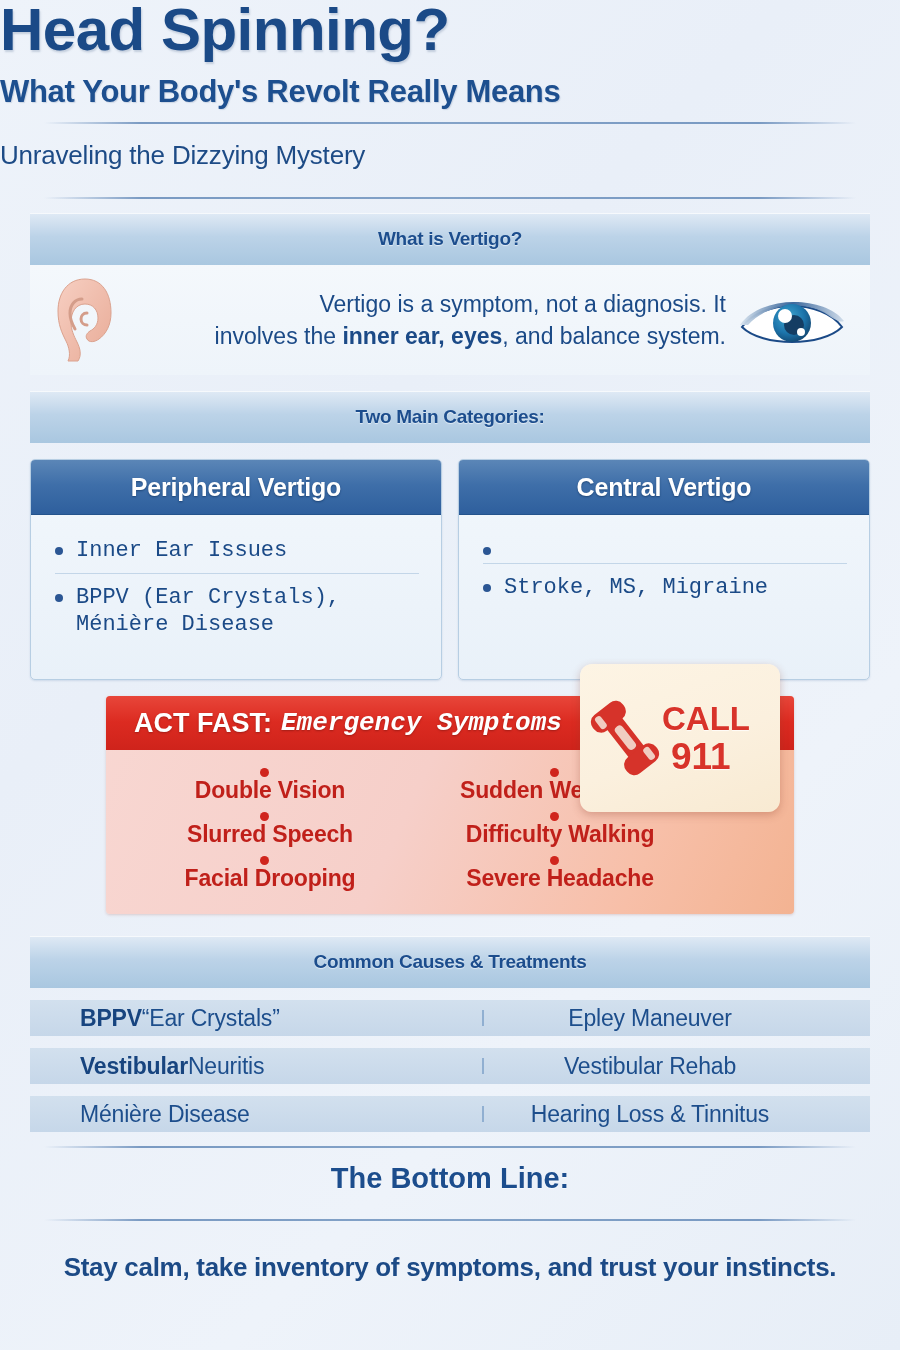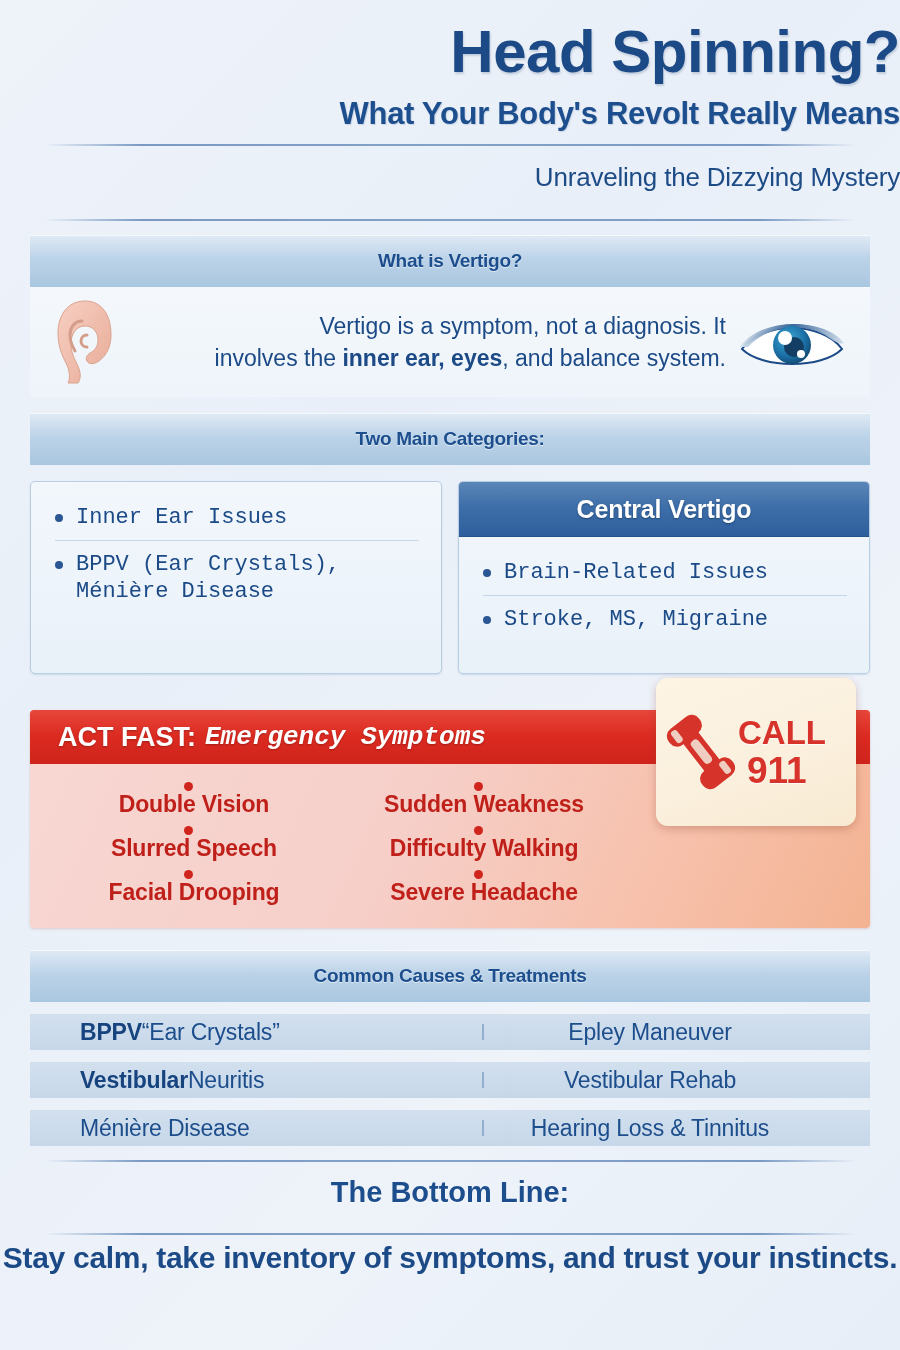--- a/index.html
+++ b/index.html
@@ -6,21 +6,21 @@
   body{
     width:900px;height:1350px;
     background:linear-gradient(135deg,#eef3fa 0%,#e9eff8 35%,#eef3fa 70%,#e7eef7 100%);
     font-family:"Liberation Sans", sans-serif;
     overflow:hidden;
     position:relative;
   }
   .page{width:900px;height:1350px;position:relative;box-sizing:border-box;}
 
   
-  .header{padding-top:22px;text-align:right;}
+  .header{text-align:left;}
   .title{
     font-size:60px;line-height:1.0;font-weight:bold;color:#1b4a87;
     letter-spacing:-0.5px;
     text-shadow:1px 2px 2px rgba(120,140,170,.35);
     font-family:"Liberation Sans", sans-serif;
   }
   .subtitle{
     margin-top:14px;
     font-size:31px;font-weight:bold;color:#1d4f8f;letter-spacing:-0.3px;
     text-shadow:1px 1px 1px rgba(130,150,180,.30);
@@ -83,21 +83,21 @@
     line-height:1.26;padding:8px 0 6px 0;
   }
   .dot{
     width:8px;height:8px;border-radius:50%;background:#2b5694;
     margin:10px 13px 0 6px;flex:0 0 auto;
   }
   .li-sep{height:1px;background:#c3d6e8;margin:2px 4px 2px 6px;}
 
   
   .emerg{
-    width:840px;margin:36px auto 0 auto;position:relative;
+    width:688px;margin:16px auto 0 auto;position:relative;
     border-radius:4px;overflow:visible;
   }
   .emerg-inner{
     border-radius:4px;overflow:hidden;
     background:linear-gradient(115deg,#f8d7d2 0%,#f6cfc9 45%,#f7bfa8 78%,#f3b392 100%);
     box-shadow:0 1px 3px rgba(150,70,60,.22);
   }
   .emerg-head{
     height:54px;display:flex;align-items:center;padding-left:28px;
     background:linear-gradient(180deg,#e8463a 0%,#dc2b21 48%,#cf231b 100%);
@@ -155,21 +155,21 @@
   }
 
   
   .bottom{margin-top:14px;text-align:center;}
   .bottom .rule{width:812px;}
   .bottom-title{
     font-size:29px;font-weight:bold;color:#1c4d8d;padding:14px 0 12px 0;
     text-shadow:0 1px 1px rgba(255,255,255,.6);
   }
   .bottom-text{
-    font-size:30px;font-weight:bold;color:#1c4a86;padding-top:6px;letter-spacing:-0.3px;
+    font-size:26px;font-weight:bold;color:#1c4a86;padding-top:31px;letter-spacing:-0.3px;
   }
 </style>
 </head>
 <body>
 
 <div class="page">
 
   <div class="header">
     <div class="title">Head Spinning?</div>
     <div class="subtitle">What Your Body's Revolt Really Means</div>
@@ -224,41 +224,43 @@
     </div>
   </div>
 
   <div style="height:16px"></div>
   <div class="band">
     <div class="band-text">Two Main Categories:</div>
   </div>
 
   <div class="cards">
     <div class="card">
+      <div class="card-head">
+        <div class="card-head-text">Peripheral Vertigo</div>
+      </div>
       <div class="card-body">
         <div class="bullet-li">
           <div class="dot"></div>
           <div>Inner Ear Issues</div>
         </div>
         <div class="li-sep"></div>
         <div class="bullet-li">
           <div class="dot"></div>
           <div>BPPV (Ear Crystals), Ménière Disease</div>
         </div>
       </div>
     </div>
 
     <div class="card">
       <div class="card-head">
         <div class="card-head-text">Central Vertigo</div>
       </div>
       <div class="card-body">
         <div class="bullet-li">
           <div class="dot"></div>
-          <div>Brain-Related Issues</div>
         </div>
         <div class="li-sep"></div>
         <div class="bullet-li">
           <div class="dot"></div>
           <div>Stroke, MS, Migraine</div>
         </div>
       </div>
     </div>
   </div>
 

